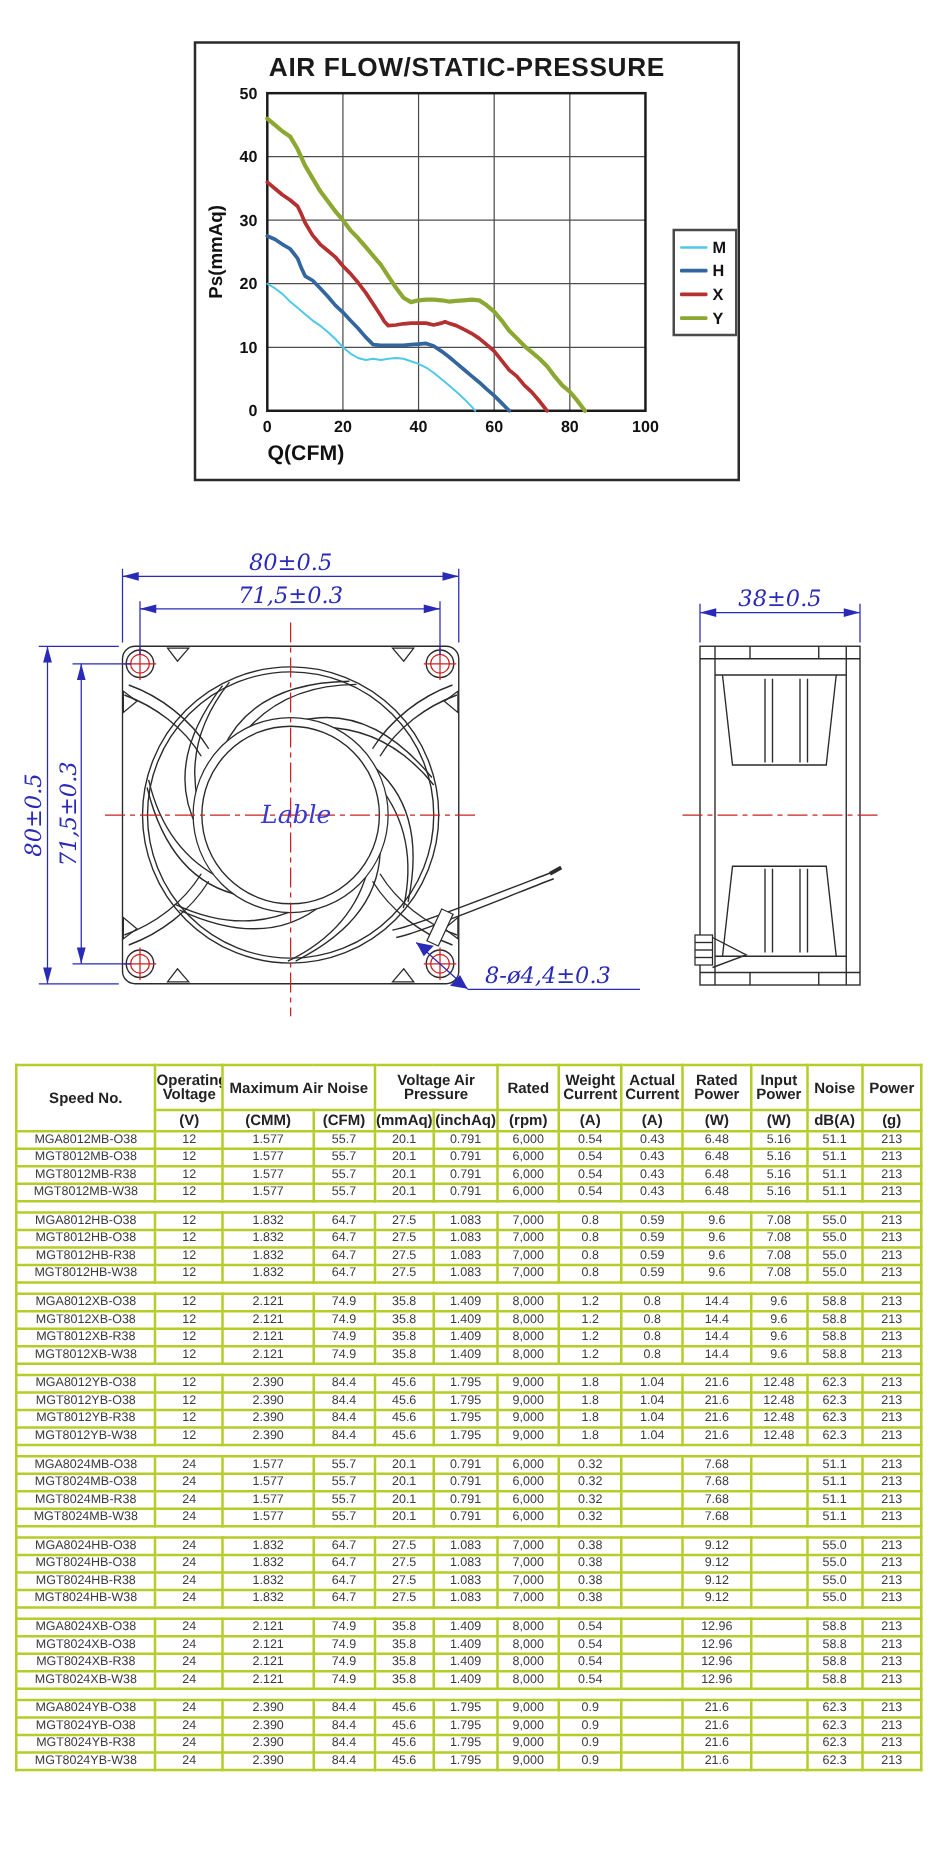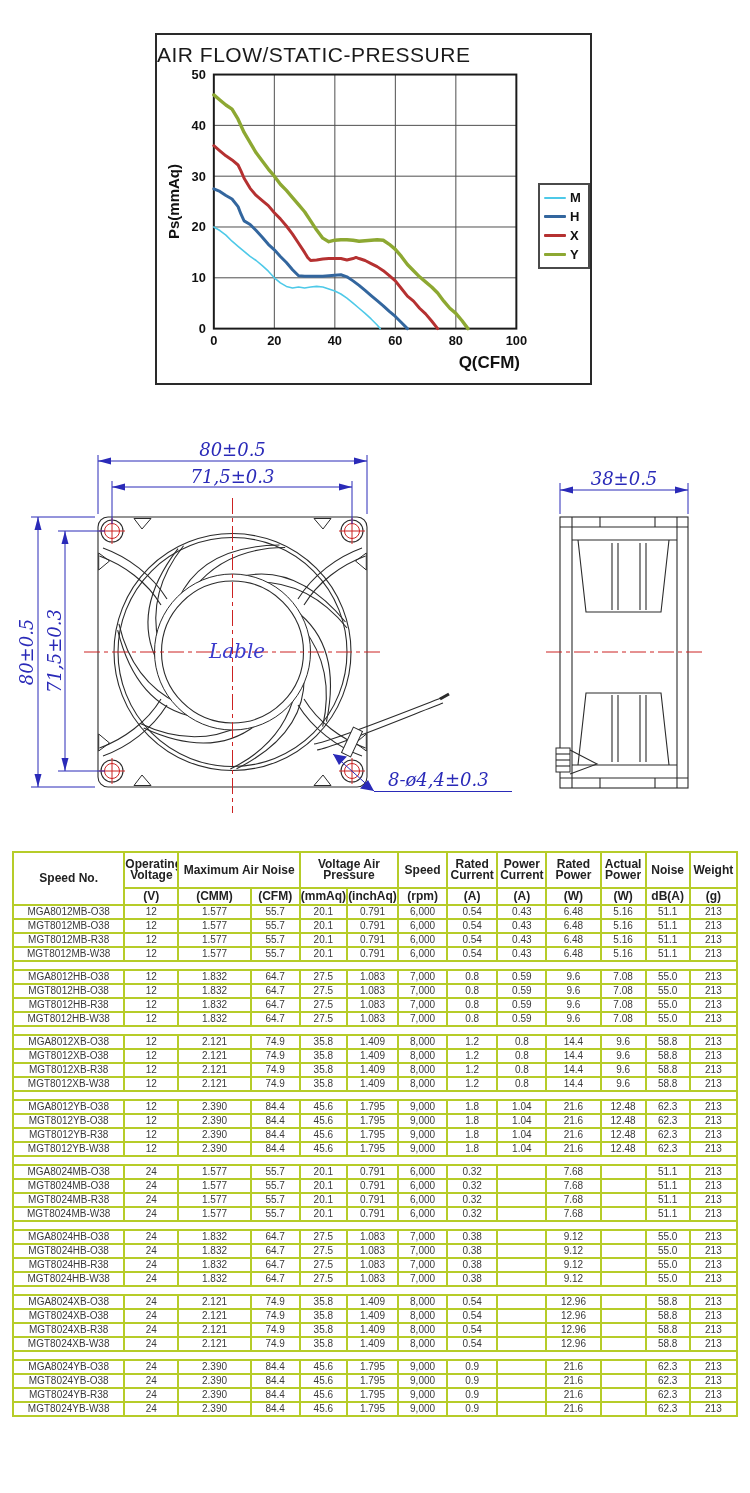--- a/index.html
+++ b/index.html
@@ -2,27 +2,27 @@
 <html><head>
 <meta charset="utf-8">
 <style>
   html,body{margin:0;padding:0;background:#ffffff;}
   .page{position:relative;width:750px;height:1493px;background:#ffffff;overflow:hidden;
         font-family:"Liberation Sans",sans-serif;color:#222;}
 
   
   .chart-box{position:absolute;left:155px;top:33px;width:437px;height:352px;
              border:2px solid #2a2a2a;background:#fff;box-sizing:border-box;}
-  .chart-title{position:absolute;left:0;top:8px;width:100%;text-align:left;
-               font-size:21px;font-weight:normal;color:#1a1a1a;letter-spacing:0.5px;}
+  .chart-title{position:absolute;left:0;top:8px;width:100%;text-align:center;
+               font-size:21px;font-weight:bold;color:#1a1a1a;letter-spacing:0.5px;}
   .chart-svg{position:absolute;left:0;top:0;width:100%;height:100%;}
   .chart-svg .grid{stroke:#4d4d4d;stroke-width:1;}
   .chart-svg .frame{fill:none;stroke:#1a1a1a;stroke-width:2;}
   .chart-svg .tick{font-family:"Liberation Sans",sans-serif;font-size:13px;font-weight:bold;fill:#111;}
-  .chart-xlabel{position:absolute;left:57px;width:306px;top:318px;text-align:right;
+  .chart-xlabel{position:absolute;left:57px;width:306px;top:318px;text-align:left;
                 font-size:17px;font-weight:bold;color:#111;}
   .chart-ylabel{position:absolute;left:-46px;top:158px;width:124px;text-align:center;
                 transform:rotate(-90deg);font-size:15px;font-weight:bold;color:#111;}
   .legend{position:absolute;left:381px;top:148px;width:52px;height:86px;
           border:2px solid #4a4a4a;background:#fff;box-sizing:border-box;
           display:flex;flex-direction:column;justify-content:space-around;padding:3px 4px;}
   .legend-item{display:flex;align-items:center;gap:4px;}
   .legend-line{display:inline-block;width:22px;border-radius:1px;}
   .legend-label{font-size:13px;font-weight:bold;color:#111;}
 
@@ -264,27 +264,27 @@
         <col style="width:45px">
         <col style="width:44px">
       <col style="width:47px">
     </colgroup>
     <thead>
       <tr>
         <th rowspan="2">Speed No.</th>
         <th>Operating Voltage</th>
         <th colspan="2">Maximum Air Noise</th>
         <th colspan="2">Voltage Air Pressure</th>
-        <th>Speed</th>
-        <th>Rated Current</th>
-        <th>Power Current</th>
+        <th>Rated</th>
+        <th>Weight Current</th>
+        <th>Actual Current</th>
         <th>Rated Power</th>
-        <th>Actual Power</th>
+        <th>Input Power</th>
         <th>Noise</th>
-        <th>Weight</th>
+        <th>Power</th>
       </tr>
       <tr>
         <th>(V)</th>
         <th>(CMM)</th>
         <th>(CFM)</th>
         <th>(mmAq)</th>
         <th>(inchAq)</th>
         <th>(rpm)</th>
         <th>(A)</th>
         <th>(A)</th>

